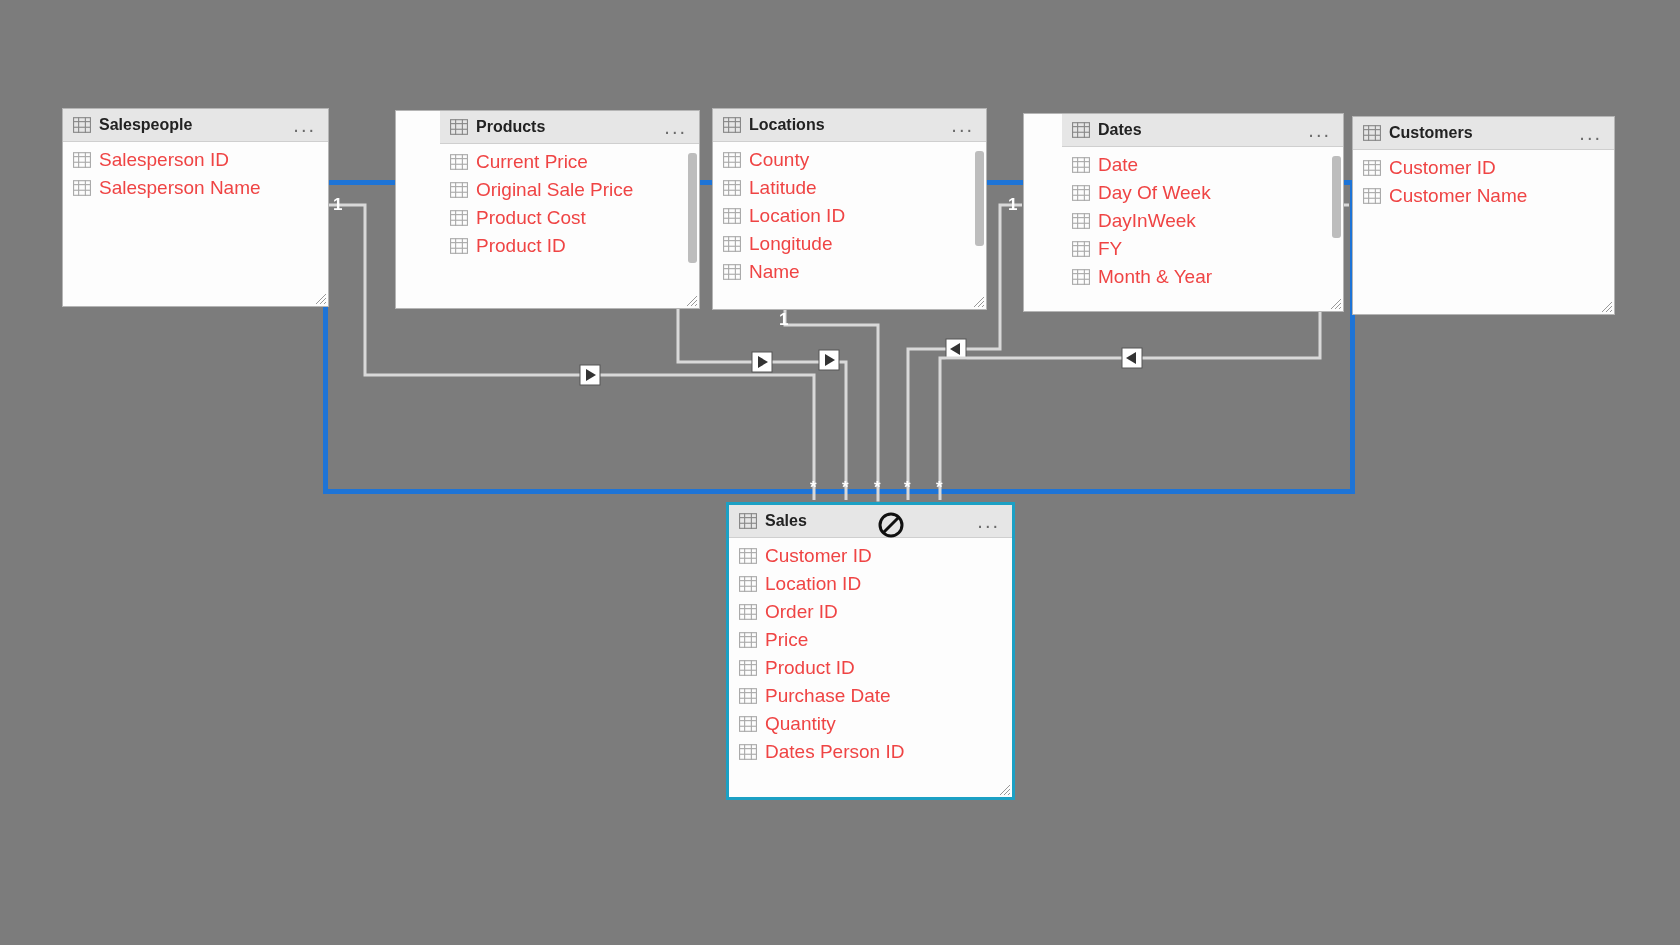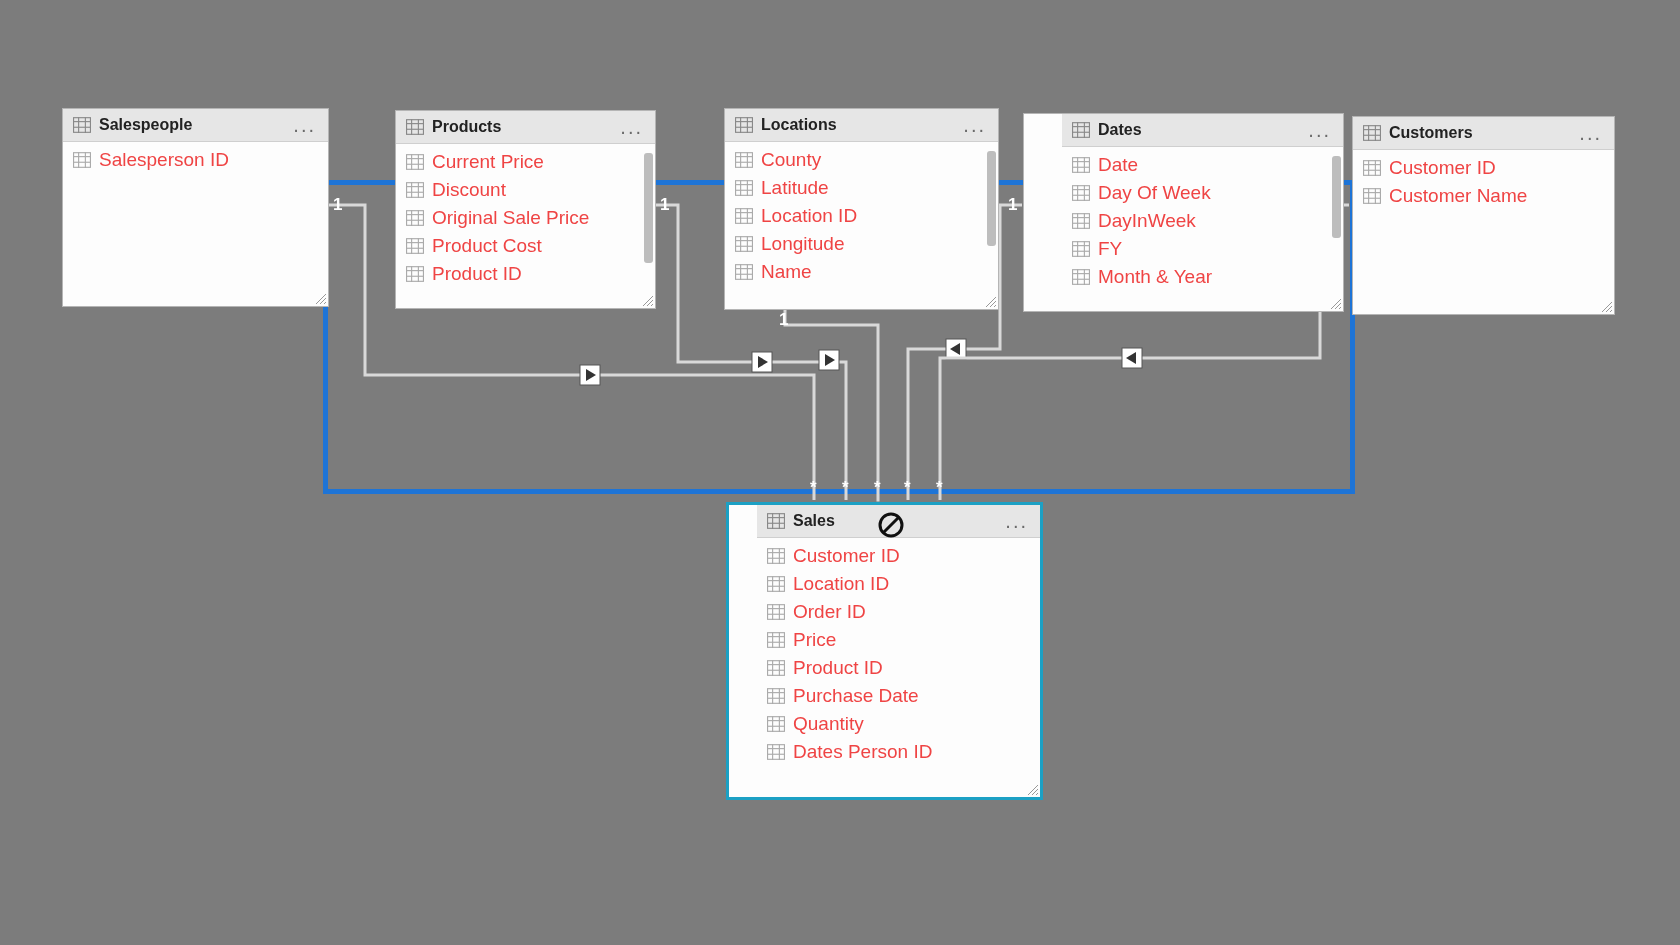--- a/index.html
+++ b/index.html
@@ -1,19 +1,19 @@
 <!DOCTYPE html>
 <html><head>
 <meta charset="utf-8">
 <style>
   html,body{margin:0;padding:0;width:1680px;height:945px;background:#7c7c7c;font-family:"Segoe UI",Arial,sans-serif;overflow:hidden;}
   .canvas{position:relative;width:1680px;height:945px;}
   svg.overlay{position:absolute;left:0;top:0;width:1680px;height:945px;pointer-events:none;}
   .table{position:absolute;background:#fdfdfd;border:1px solid #b5b5b5;box-shadow:0 0 0 rgba(0,0,0,0.15);}
-  .table.selected{border:3px solid #1ca0c4;padding-left:28px;}
+  .table.selected{border:3px solid #1ca0c4;}
   .table .hdr{display:flex;align-items:center;gap:8px;padding:7px 10px;background:#e6e6e6;border-bottom:1px solid #cfcfcf;position:relative;}
   .table .hdr .title{font-weight:600;font-size:16px;color:#222;}
   .table .hdr .dots{position:absolute;right:12px;top:50%;transform:translateY(-50%);color:#6a6a6a;font-size:20px;letter-spacing:2px;}
   .table .body{padding:4px 0 6px 0;}
   .table .row{display:flex;align-items:center;gap:8px;padding:3px 10px;font-size:19px;color:#ef4444;}
   .ticon{width:18px;height:16px;display:inline-block;}
   .ticon svg{width:18px;height:16px;display:block;}
   .scrollhint{position:absolute;right:2px;top:42px;width:9px;background:#bdbdbd;border-radius:3px;}
   .resize{position:absolute;right:2px;bottom:2px;width:10px;height:10px;}
   .resize svg{width:10px;height:10px;display:block;}
@@ -83,29 +83,41 @@
             <svg viewBox="0 0 16 14">
               <rect x="0.5" y="0.5" width="15" height="13" fill="none" stroke="#aaa"></rect>
               <line x1="0" y1="4" x2="16" y2="4" stroke="#aaa"></line>
               <line x1="0" y1="9" x2="16" y2="9" stroke="#aaa"></line>
               <line x1="5" y1="0" x2="5" y2="14" stroke="#aaa"></line>
               <line x1="11" y1="0" x2="11" y2="14" stroke="#aaa"></line>
             </svg>
           </span>
           <span>Salesperson ID</span>
         </div>
+      <div class="row">
+          <span class="ticon">
+            <svg viewBox="0 0 16 14">
+              <rect x="0.5" y="0.5" width="15" height="13" fill="none" stroke="#aaa"></rect>
+              <line x1="0" y1="4" x2="16" y2="4" stroke="#aaa"></line>
+              <line x1="0" y1="9" x2="16" y2="9" stroke="#aaa"></line>
+              <line x1="5" y1="0" x2="5" y2="14" stroke="#aaa"></line>
+              <line x1="11" y1="0" x2="11" y2="14" stroke="#aaa"></line>
+            </svg>
+          </span>
+          <span>Salesperson Name</span>
+        </div>
     </div>
     <div class="resize">
         <svg viewBox="0 0 10 10">
           <path d="M10 0 L0 10 M10 4 L4 10 M10 8 L8 10" stroke="#999" fill="none"></path>
         </svg>
       </div>
   </div>
 
-  <div class="table" style="left:395px;top:110px;width:259px;height:197px;">
+  <div class="table" style="left:395px;top:110px;width:259px;height:197px;padding-left:44px;">
     <div class="hdr">
       <span class="ticon">
           <svg viewBox="0 0 16 14">
             <rect x="0.5" y="0.5" width="15" height="13" fill="none" stroke="#888"></rect>
             <line x1="0" y1="4" x2="16" y2="4" stroke="#888"></line>
             <line x1="0" y1="9" x2="16" y2="9" stroke="#888"></line>
             <line x1="5" y1="0" x2="5" y2="14" stroke="#888"></line>
             <line x1="11" y1="0" x2="11" y2="14" stroke="#888"></line>
           </svg>
         </span>
@@ -128,32 +140,20 @@
       <div class="row">
           <span class="ticon">
             <svg viewBox="0 0 16 14">
               <rect x="0.5" y="0.5" width="15" height="13" fill="none" stroke="#aaa"></rect>
               <line x1="0" y1="4" x2="16" y2="4" stroke="#aaa"></line>
               <line x1="0" y1="9" x2="16" y2="9" stroke="#aaa"></line>
               <line x1="5" y1="0" x2="5" y2="14" stroke="#aaa"></line>
               <line x1="11" y1="0" x2="11" y2="14" stroke="#aaa"></line>
             </svg>
           </span>
-          <span>Discount</span>
-        </div>
-      <div class="row">
-          <span class="ticon">
-            <svg viewBox="0 0 16 14">
-              <rect x="0.5" y="0.5" width="15" height="13" fill="none" stroke="#aaa"></rect>
-              <line x1="0" y1="4" x2="16" y2="4" stroke="#aaa"></line>
-              <line x1="0" y1="9" x2="16" y2="9" stroke="#aaa"></line>
-              <line x1="5" y1="0" x2="5" y2="14" stroke="#aaa"></line>
-              <line x1="11" y1="0" x2="11" y2="14" stroke="#aaa"></line>
-            </svg>
-          </span>
           <span>Original Sale Price</span>
         </div>
       <div class="row">
           <span class="ticon">
             <svg viewBox="0 0 16 14">
               <rect x="0.5" y="0.5" width="15" height="13" fill="none" stroke="#aaa"></rect>
               <line x1="0" y1="4" x2="16" y2="4" stroke="#aaa"></line>
               <line x1="0" y1="9" x2="16" y2="9" stroke="#aaa"></line>
               <line x1="5" y1="0" x2="5" y2="14" stroke="#aaa"></line>
               <line x1="11" y1="0" x2="11" y2="14" stroke="#aaa"></line>
@@ -175,21 +175,21 @@
         </div>
     </div>
     <div class="scrollhint" style="height:110px;"></div>
     <div class="resize">
         <svg viewBox="0 0 10 10">
           <path d="M10 0 L0 10 M10 4 L4 10 M10 8 L8 10" stroke="#999" fill="none"></path>
         </svg>
       </div>
   </div>
 
-  <div class="table" style="left:712px;top:108px;width:273px;height:200px;margin-left:12px;">
+  <div class="table" style="left:712px;top:108px;width:273px;height:200px;">
     <div class="hdr">
       <span class="ticon">
           <svg viewBox="0 0 16 14">
             <rect x="0.5" y="0.5" width="15" height="13" fill="none" stroke="#888"></rect>
             <line x1="0" y1="4" x2="16" y2="4" stroke="#888"></line>
             <line x1="0" y1="9" x2="16" y2="9" stroke="#888"></line>
             <line x1="5" y1="0" x2="5" y2="14" stroke="#888"></line>
             <line x1="11" y1="0" x2="11" y2="14" stroke="#888"></line>
           </svg>
         </span>

